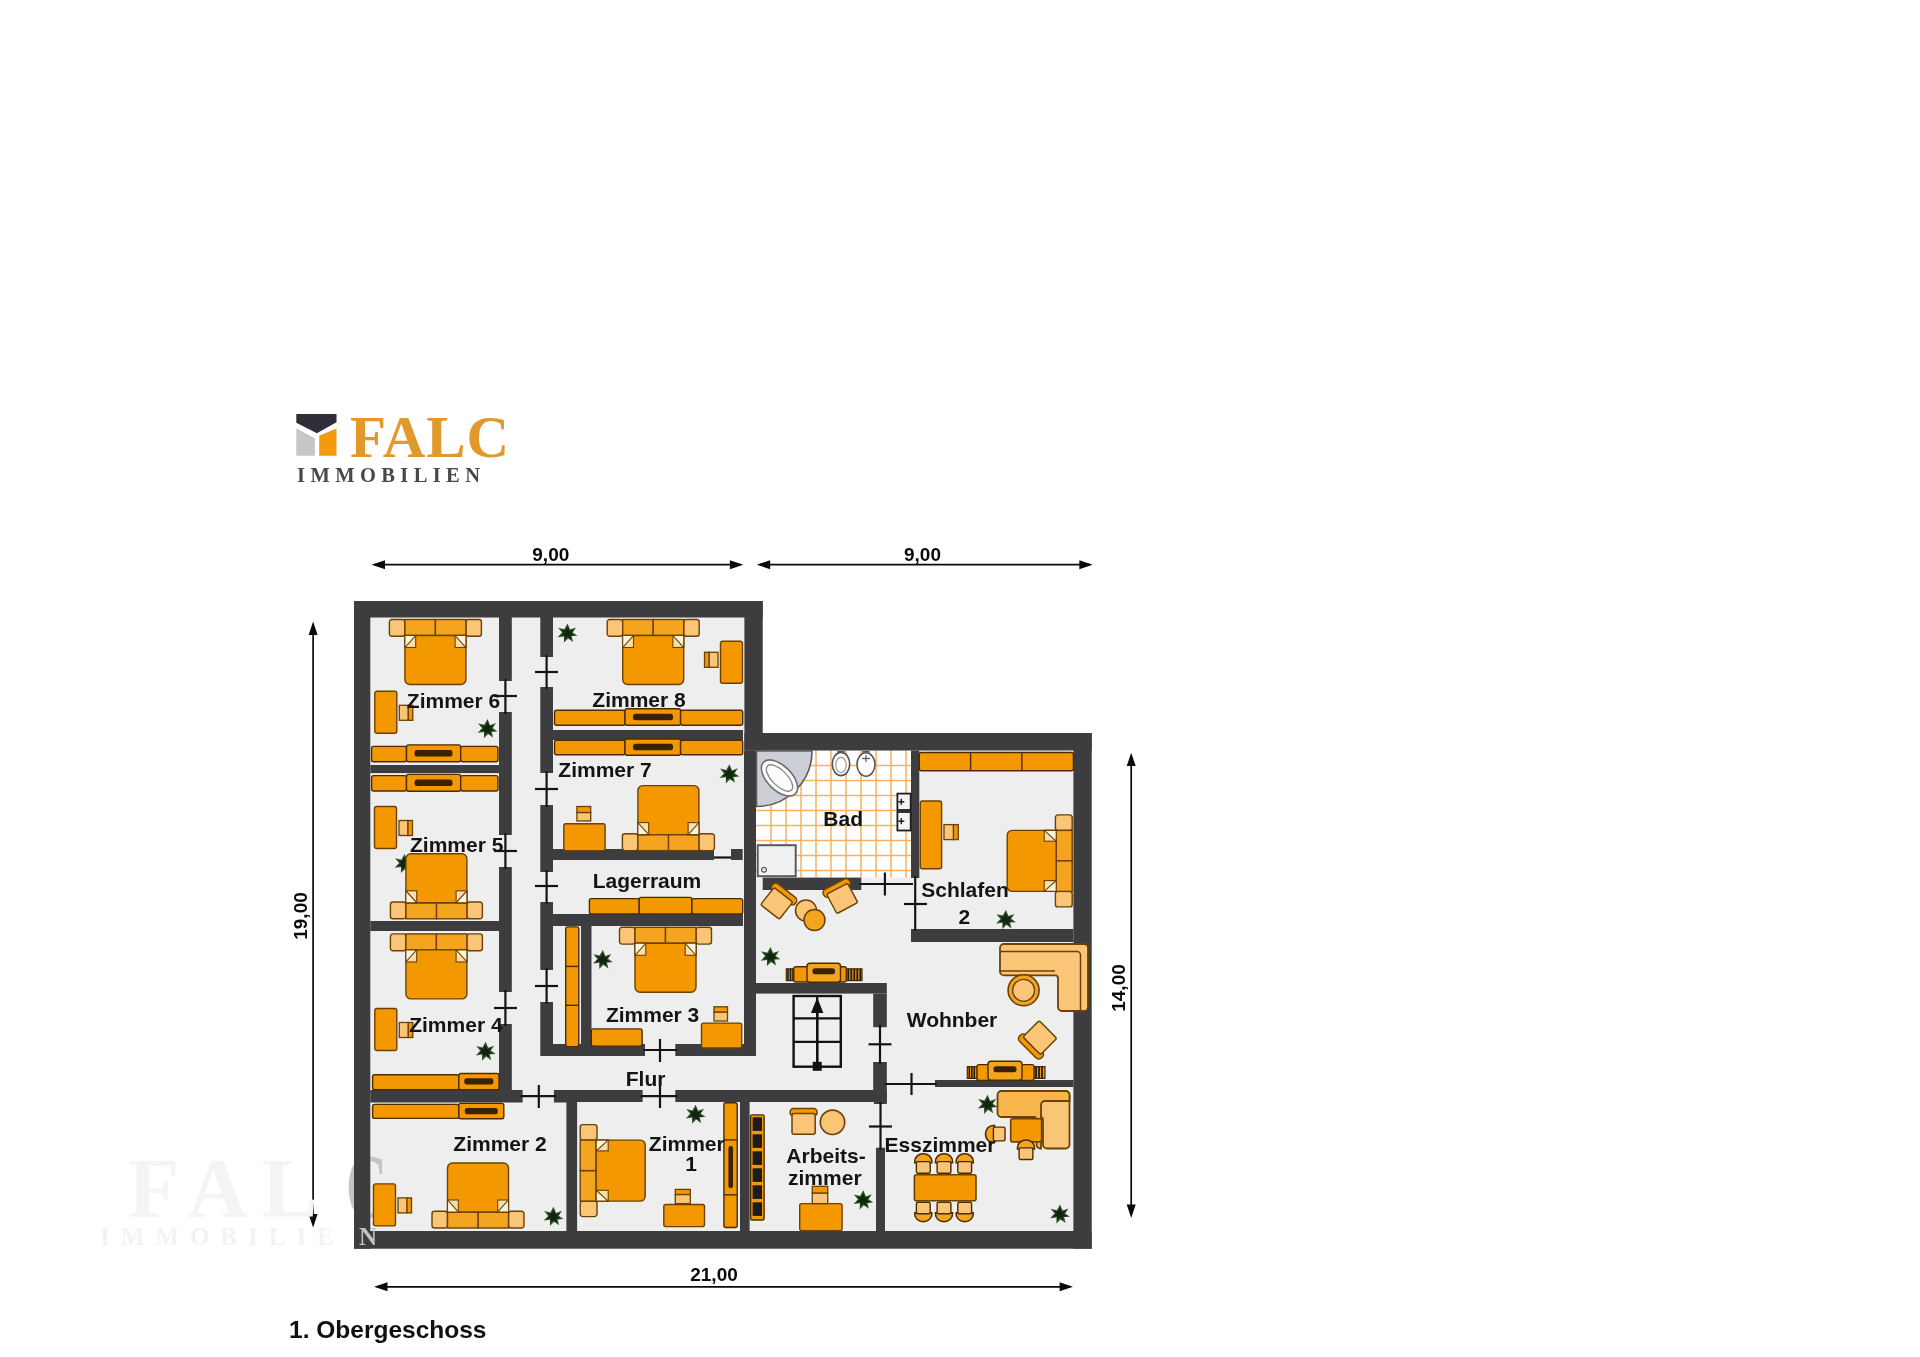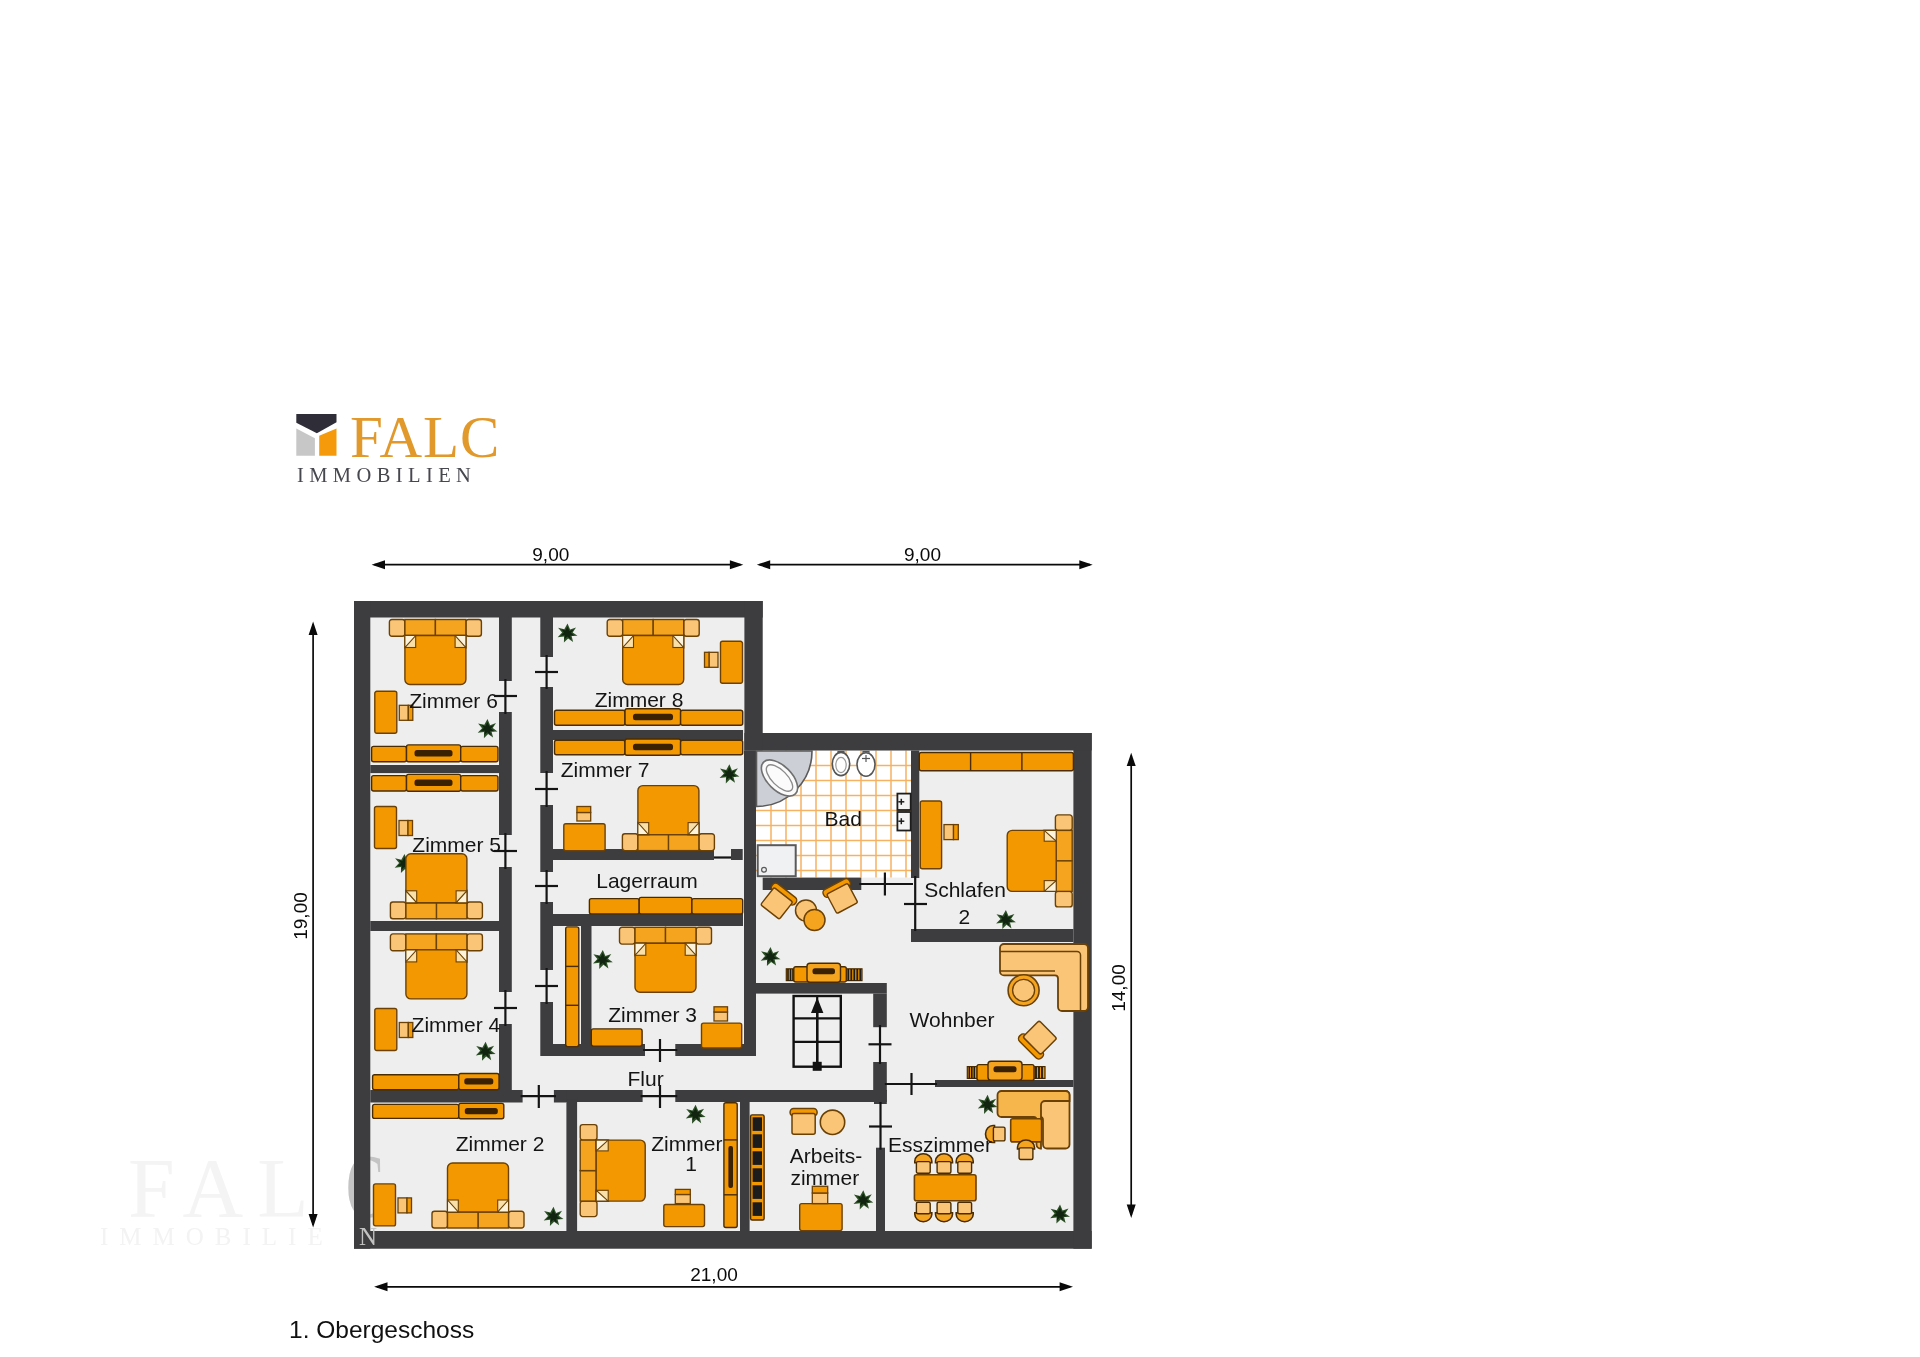--- a/index.html
+++ b/index.html
@@ -1,16 +1,16 @@
 <!DOCTYPE html>
 <html><head>
 <meta charset="utf-8">
 <style>
   html,body{margin:0;padding:0;background:#fff;}
-  #page{position:relative;width:1920px;height:1357px;background:#fff;overflow:hidden;-webkit-font-smoothing:antialiased;}
+  #page{position:relative;width:1920px;height:1357px;background:#fff;overflow:hidden;font-weight:bold;-webkit-font-smoothing:antialiased;}
   svg{display:block;}
   text{font-family:"Liberation Sans",sans-serif;-webkit-font-smoothing:antialiased;}
   .lbl{font-size:21px;fill:#141414;}
   .dim{font-size:19px;fill:#0a0a0a;}
 </style>
 </head>
 <body>
 <div id="page">
 <svg width="1920" height="1357" viewBox="0 0 1920 1357">
 <defs>

